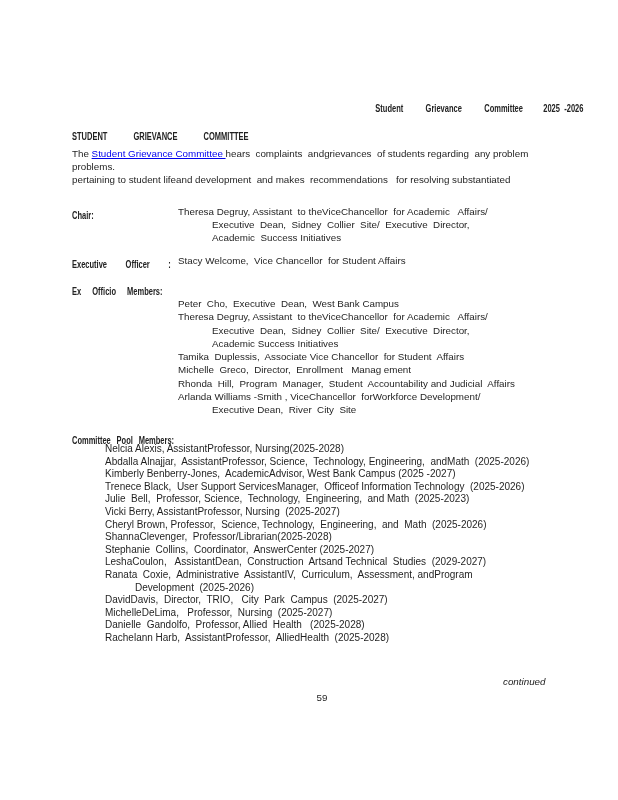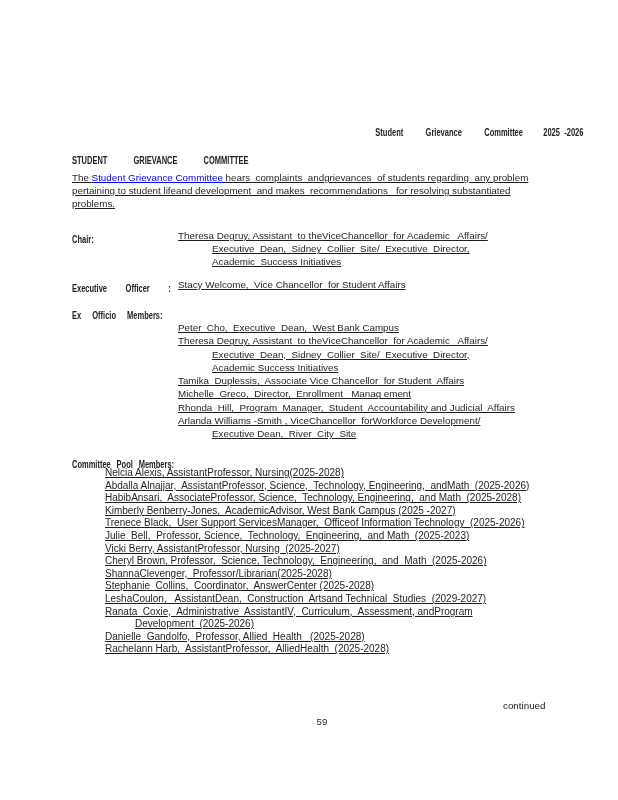--- a/index.html
+++ b/index.html
@@ -1,22 +1,22 @@
 <!DOCTYPE html>
 <html><head>
 <meta charset="utf-8">
 <style>
   html,body{margin:0;padding:0;}
   body{
     width:618px;height:800px;background:#ffffff;position:relative;overflow:hidden;
     font-family:"Liberation Sans",sans-serif;color:#1f1f1f;
     -webkit-font-smoothing:antialiased;
   }
-  .abs{position:absolute;margin-top:24px;}
-  .pre{white-space:pre-wrap;text-decoration:underline;}
+  .abs{position:absolute;}
+  .pre{white-space:pre-wrap;}
   
   .cond{
     display:inline-block;font-weight:bold;font-size:10px;letter-spacing:0;
     transform:scaleX(0.75);transform-origin:0 50%;white-space:pre;color:#222;
   }
   .hdr-wrap{top:98px;right:35px;text-align:right;}
   .hdr-wrap .cond{transform-origin:100% 50%;}
   .hdr-main{word-spacing:27px;}
   .hdr-year{word-spacing:3px;margin-left:27px;}
   .title{left:72px;top:126px;}
@@ -30,38 +30,38 @@
   .lbl-pool .cond{word-spacing:5px;}
   .body-txt{font-size:9.8px;line-height:13px;}
   .intro{left:72px;top:147px;width:520px;}
   .intro a{color:#0000ee;text-decoration:underline;cursor:pointer;}
   .chair-val{left:178px;top:205px;width:420px;line-height:13.2px;}
   .exec-val{left:178px;top:254px;width:420px;}
   .exofficio-val{left:178px;top:297px;width:430px;line-height:13.3px;}
   .pool-list{left:105px;top:443px;width:500px;font-size:10px;line-height:12.6px;}
   .ind{padding-left:34px;}
   .pool-list .ind{padding-left:30px;}
-  .continued{left:503px;top:676px;font-size:9.8px;color:#222;}
+  .continued{left:503px;top:676px;font-size:9.8px;font-style:italic;color:#222;}
   .pagenum{left:0;top:692px;width:644px;text-align:center;font-size:9.8px;}
 </style>
 </head>
 <body>
 
 <div class="abs hdr-wrap">
   <span class="cond"><span class="hdr-main">Student Grievance Committee</span><span class="hdr-year">2025 -2026</span></span>
 </div>
 
 <div class="abs title">
   <span class="cond">STUDENT GRIEVANCE COMMITTEE</span>
 </div>
 
 <div class="abs intro body-txt">
   <div class="pre"><span>The </span><a>Student Grievance Committee </a><span>hears  complaints  andgrievances  of students regarding  any problem</span></div>
+  <div class="pre">problems.</div>
   <div class="pre">pertaining to student lifeand development  and makes  recommendations   for resolving substantiated</div>
-  <div class="pre">problems.</div>
 </div>
 
 <div class="abs lbl-chair">
   <span class="cond">Chair:</span>
 </div>
 <div class="abs chair-val body-txt">
   <div class="pre">Theresa Degruy, Assistant  to theViceChancellor  for Academic   Affairs/</div>
   <div class="pre ind">Executive  Dean,  Sidney  Collier  Site/  Executive  Director,</div>
   <div class="pre ind">Academic  Success Initiatives</div>
 </div>
@@ -85,29 +85,30 @@
   <div class="pre">Arlanda Williams -Smith , ViceChancellor  forWorkforce Development/</div>
   <div class="pre ind">Executive Dean,  River  City  Site</div>
 </div>
 
 <div class="abs lbl-pool">
   <span class="cond">Committee Pool Members:</span>
 </div>
 <div class="abs pool-list">
   <div class="pre">Nelcia Alexis, AssistantProfessor, Nursing(2025-2028)</div>
   <div class="pre">Abdalla Alnajjar,  AssistantProfessor, Science,  Technology, Engineering,  andMath  (2025-2026)</div>
-  <div class="pre">HabibAnsari,  AssociateProfessor, Science,  Technology, Engineering,  and Math  (2025-2028)</div>
   <div class="pre">Kimberly Benberry-Jones,  AcademicAdvisor, West Bank Campus (2025 -2027)</div>
   <div class="pre">Trenece Black,  User Support ServicesManager,  Officeof Information Technology  (2025-2026)</div>
   <div class="pre">Julie  Bell,  Professor, Science,  Technology,  Engineering,  and Math  (2025-2023)</div>
   <div class="pre">Vicki Berry, AssistantProfessor, Nursing  (2025-2027)</div>
   <div class="pre">Cheryl Brown, Professor,  Science, Technology,  Engineering,  and  Math  (2025-2026)</div>
   <div class="pre">ShannaClevenger,  Professor/Librarian(2025-2028)</div>
-  <div class="pre">Stephanie  Collins,  Coordinator,  AnswerCenter (2025-2028)</div>
+  <div class="pre">Stephanie  Collins,  Coordinator,  AnswerCenter (2025-2027)</div>
   <div class="pre">LeshaCoulon,   AssistantDean,  Construction  Artsand Technical  Studies  (2029-2027)</div>
   <div class="pre">Ranata  Coxie,  Administrative  AssistantIV,  Curriculum,  Assessment, andProgram</div>
   <div class="pre ind">Development  (2025-2026)</div>
+  <div class="pre">DavidDavis,  Director,  TRIO,   City  Park  Campus  (2025-2027)</div>
+  <div class="pre">MichelleDeLima,   Professor,  Nursing  (2025-2027)</div>
   <div class="pre">Danielle  Gandolfo,  Professor, Allied  Health   (2025-2028)</div>
   <div class="pre">Rachelann Harb,  AssistantProfessor,  AlliedHealth  (2025-2028)</div>
 </div>
 
 <div class="abs continued">continued</div>
 <div class="abs pagenum">59</div>
 
 </body></html>

